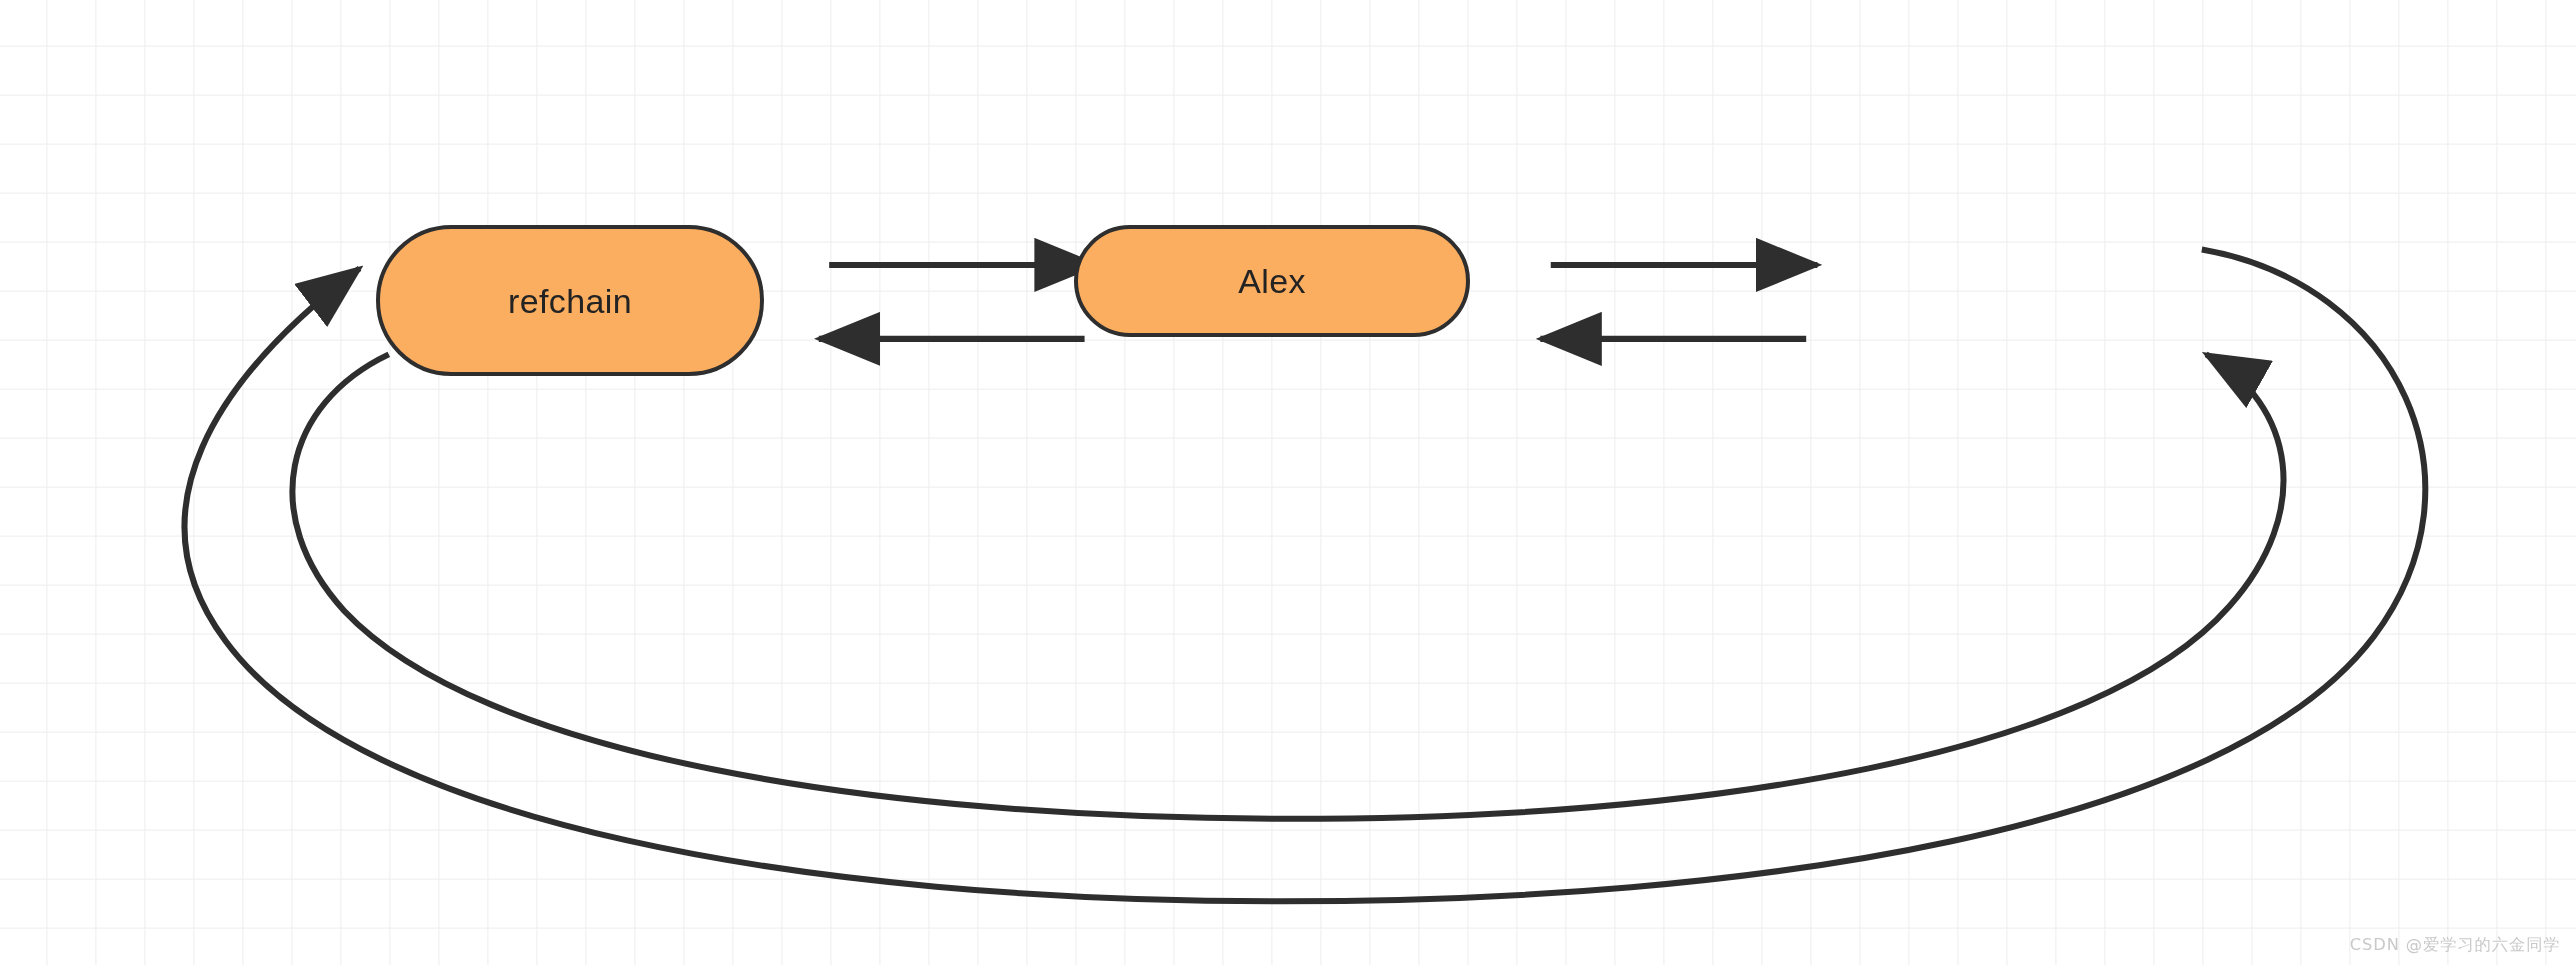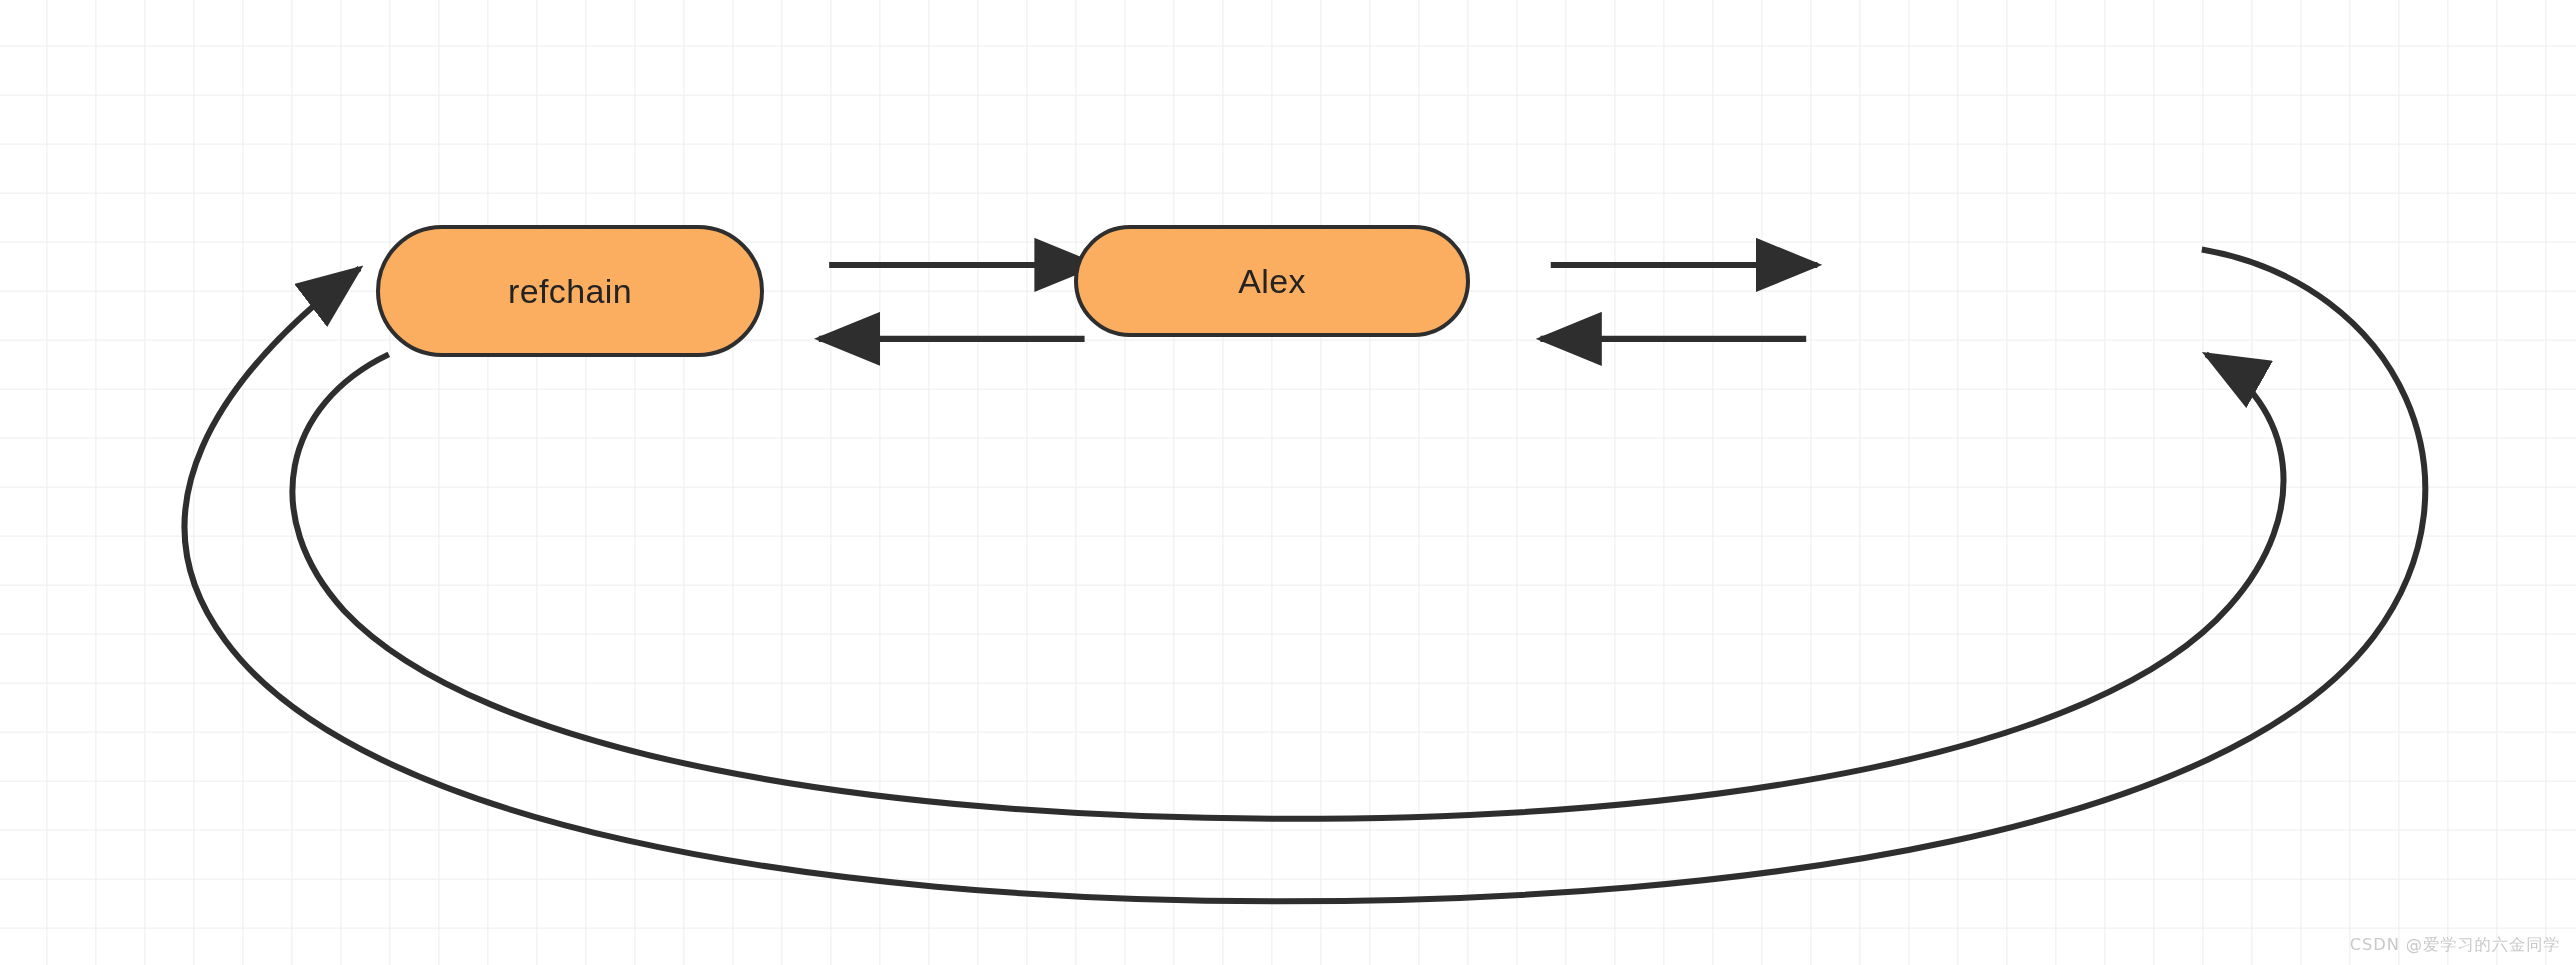--- a/index.html
+++ b/index.html
@@ -87,21 +87,21 @@
              C 940,1048 420,960 262,745
              C 150,595 250,440 418,312" fill="none" stroke="#2e2e2e" stroke-width="7" marker-end="url(#arrowhead)"></path>
 
     <path d="M 452,412
              C 330,470 300,600 400,710
              C 560,880 1020,952 1500,952
              C 1990,952 2440,878 2592,705
              C 2690,595 2668,470 2565,412" fill="none" stroke="#2e2e2e" stroke-width="7" marker-end="url(#arrowhead)"></path>
   </svg>
 
-  <div class="node-box" style="left:376px; top:225px; width:388px; height:132px;">
+  <div class="node-box" style="left:376px; top:225px; width:388px; height:151px;">
     <span class="node-label">refchain</span>
   </div>
 
   <div class="node-box" style="left:1074px; top:225px; width:396px; height:112px;">
     <span class="node-label">Alex</span>
   </div>
 
 
   <div id="watermark">CSDN @爱学习的六金同学</div>
 

